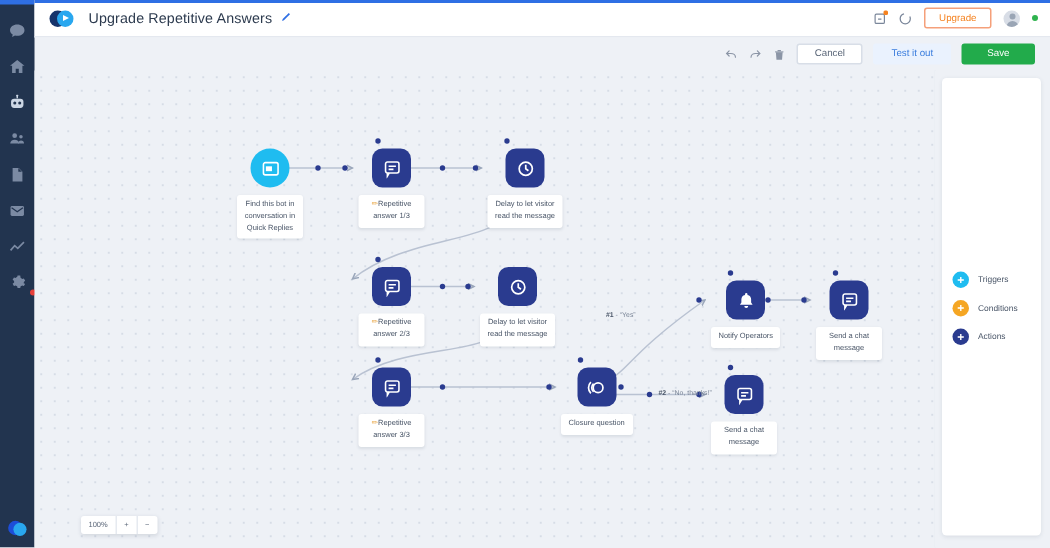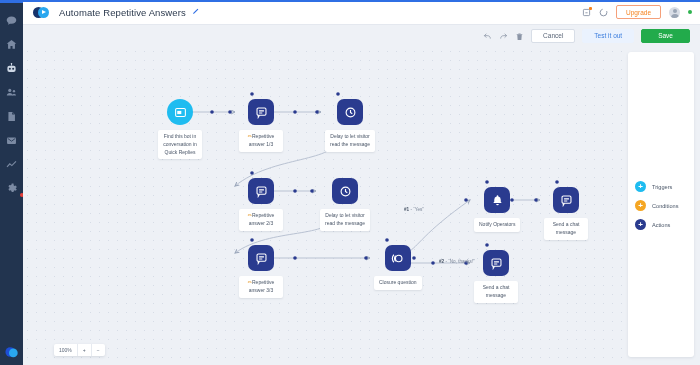--- a/index.html
+++ b/index.html
@@ -246,21 +246,21 @@
   </div>
 
   <div class="topbar-accent"></div>
   <div class="topbar">
     <div class="bot-logo">
       <span class="b1"></span>
         <span class="b2">
           <span class="tri"></span>
         </span>
     </div>
-    <div class="page-title">Automate Repetitive Answers</div>
+    <div class="page-title">Upgrade Repetitive Answers</div>
     <div class="title-edit">
       <svg width="7" height="7" viewBox="0 0 16 16" fill="currentColor">
           <path d="M12.6 1.5 14.5 3.4 5.2 12.7 2.4 13.6l.9-2.8z"></path>
         </svg>
     </div>
 
     <div class="top-right">
       <span class="ticon">
         <svg viewBox="0 0 16 16" fill="none" stroke="currentColor" stroke-width="1.4">
             <rect x="2.5" y="2.5" width="11" height="11" rx="1.5"></rect>

